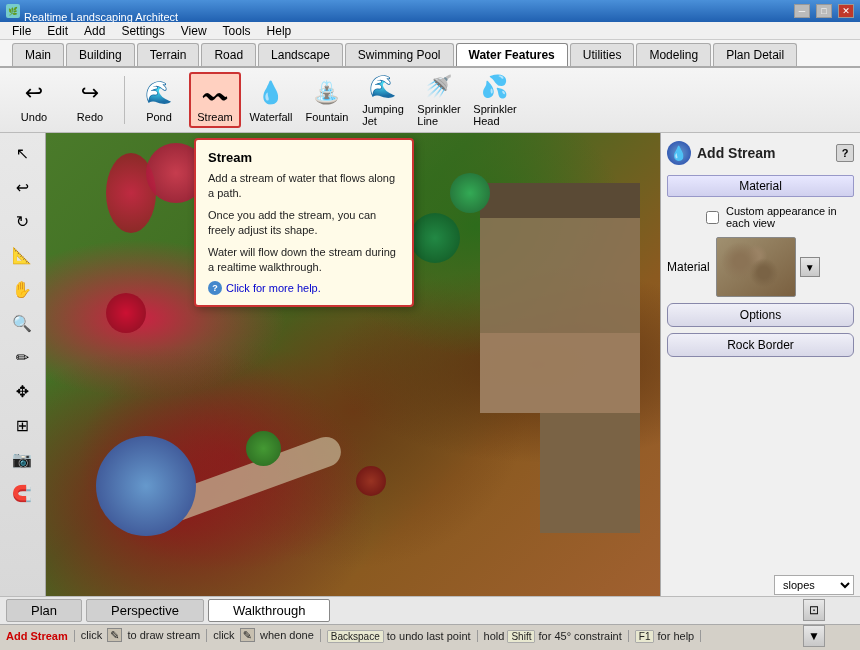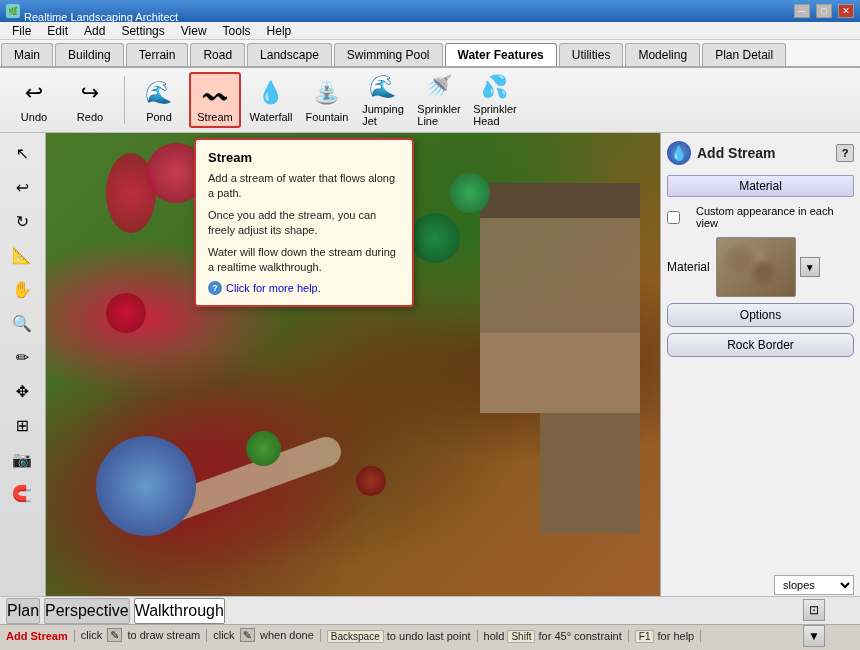--- a/index.html
+++ b/index.html
@@ -33,21 +33,21 @@
     }
     .menu-item { padding: 2px 8px; cursor: pointer; }
 
     
     #tab-bar {
       height: 28px;
       background: #f5f5f5;
       display: flex;
       align-items: flex-end;
       border-bottom: 2px solid #aaa;
-      padding-left: 1px;
+      padding-left: 12px;
     }
     .tab {
       padding: 4px 12px;
       background: #e0e0e0;
       border: 1px solid #aaa;
       border-bottom: none;
       cursor: pointer;
       font-size: 12px;
       margin-right: 2px;
       border-radius: 3px 3px 0 0;
@@ -195,23 +195,24 @@
       background: linear-gradient(to bottom, #e8e8ff, #d0d0ee);
       border: 1px solid #9898c8;
       padding: 3px 8px;
       font-size: 12px;
       text-align: center;
       border-radius: 2px;
     }
     .checkbox-row {
       display: flex;
       align-items: center;
-      gap: 16px;
+      gap: 7px;
       font-size: 11px;
       padding: 2px 0;
+      margin-left: 39px;
     }
     .material-preview {
       width: 80px;
       height: 60px;
       background: 
         radial-gradient(circle at 30% 40%, #8b7355 10%, transparent 30%),
         radial-gradient(circle at 60% 60%, #7a6345 10%, transparent 25%),
         radial-gradient(circle at 50% 30%, #9b8365 8%, transparent 20%),
         linear-gradient(to bottom right, #a09070, #7a6040);
       border: 1px solid #888;
@@ -247,25 +248,25 @@
     #bottom-tabs {
       height: 28px;
       background: #e8e8e8;
       border-top: 1px solid #bbb;
       display: flex;
       align-items: center;
       padding: 0 6px;
       gap: 4px;
     }
     .bottom-tab {
-      padding: 3px 0;
+      padding: 3px 24px;
       background: #d0d0d0;
       border: 1px solid #aaa;
       cursor: pointer;
-      font-size: 16px;
+      font-size: 13px;
       border-radius: 2px;
       text-align: center;
     }
     .bottom-tab.active {
       background: #ffffff;
       border-color: #888;
       font-weight: normal;
     }
     .bottom-dropdown {
       margin-left: auto;

